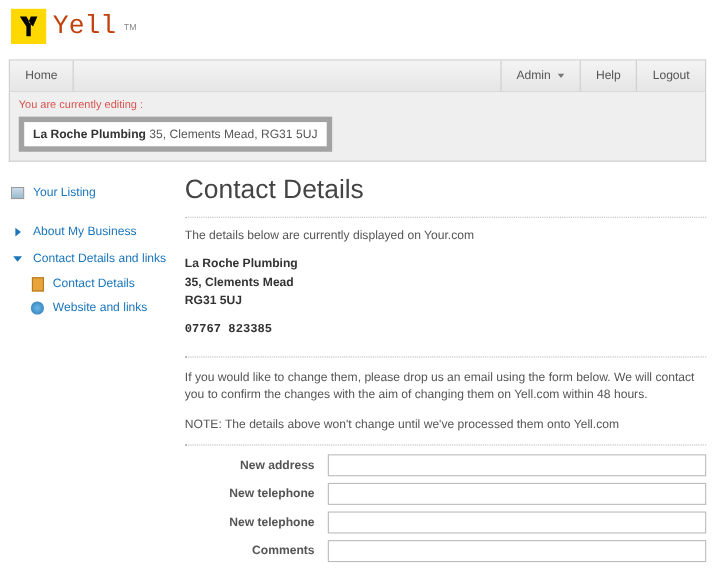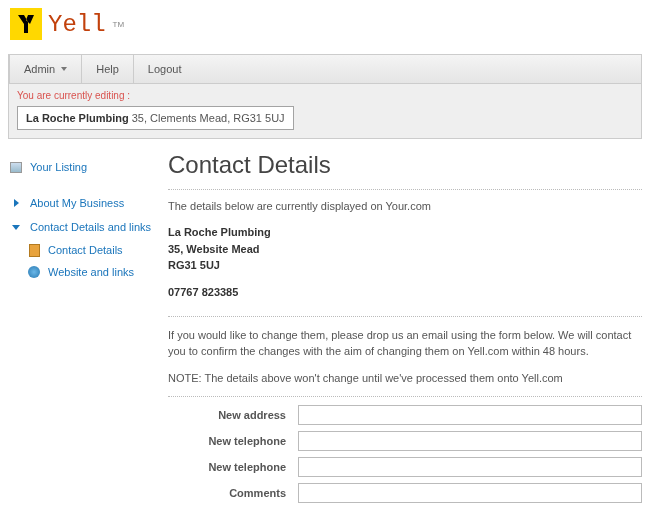--- a/index.html
+++ b/index.html
@@ -14,41 +14,41 @@
     .tagline { color: #888; font-style: italic; font-size: 14px; }
     
     .nav { display: flex; justify-content: space-between; background: linear-gradient(#f4f4f4, #e5e5e5); border: 1px solid #ccc; margin: 10px 8px 0 8px; }
     .nav-left, .nav-right { display: flex; }
     .nav-item { padding: 8px 14px; border-right: 1px solid #ccc; color: #555; font-size: 11px; cursor: pointer; display: flex; align-items: center; gap: 6px; }
     .nav-right .nav-item { border-right: none; border-left: 1px solid #ccc; }
     .caret-down { width: 0; height: 0; border-left: 3px solid transparent; border-right: 3px solid transparent; border-top: 4px solid #777; }
     
     .editing-bar { margin: 0 8px; border: 1px solid #ccc; border-top: none; background: #efefef; padding: 6px 8px 8px 8px; }
     .editing-label { color: #d9534f; font-size: 10px; }
-    .editing-box { background: #fff; border: 1px solid #a3a3a3; padding: 5px 8px; margin-top: 5px; display: inline-block; font-size: 11px; color: #555; }
+    .editing-box { background: #fff; border: 5px solid #a3a3a3; padding: 5px 8px; margin-top: 5px; display: inline-block; font-size: 11px; color: #555; }
     .editing-box b { color: #333; font-weight: bold; }
     
     .main { display: flex; padding: 12px 8px; gap: 10px; }
     .sidebar { width: 150px; flex-shrink: 0; padding-top: 4px; }
     .side-item { display: flex; align-items: center; gap: 8px; padding: 6px 2px; color: #1a75bb; font-size: 11px; cursor: pointer; }
     .side-item .ico { width: 12px; height: 12px; display: flex; align-items: center; justify-content: center; flex-shrink: 0; }
     .side-sub { padding-left: 18px; }
     .side-item.sub { padding: 5px 2px; }
     .tri-right { width: 0; height: 0; border-top: 4px solid transparent; border-bottom: 4px solid transparent; border-left: 5px solid #1a75bb; }
     .tri-down { width: 0; height: 0; border-left: 4px solid transparent; border-right: 4px solid transparent; border-top: 5px solid #1a75bb; }
     .doc-ico { width: 11px; height: 13px; background: #e8a33d; border: 1px solid #b37a20; }
     .globe-ico { width: 12px; height: 12px; background: radial-gradient(#6ab7e8, #2878b0); border-radius: 50%; }
     .img-ico { width: 12px; height: 11px; border: 1px solid #999; background: linear-gradient(#cde, #9bc); }
     
     .content { flex: 1; }
     h1 { font-size: 24px; font-weight: 400; color: #444; margin-bottom: 10px; }
     .hr { border: none; border-top: 1px dotted #bbb; margin: 8px 0; }
     .intro { font-size: 11px; color: #555; margin: 10px 0 12px 0; }
     .biz { font-size: 11px; color: #333; font-weight: bold; line-height: 1.5; }
-    .phone { font-size: 11px; color: #333; font-weight: bold; margin-top: 12px; }
+    .phone { font-size: 11px; color: #333; font-weight: bold; margin-top: 12px; font-family: Liberation Mono, monospace; }
     .note { font-size: 11px; color: #555; margin: 10px 0; line-height: 1.5; }
     
     .form-row { display: flex; align-items: center; margin: 6px 0; }
     .form-label { width: 130px; text-align: right; font-size: 11px; font-weight: bold; color: #555; padding-right: 12px; }
     .form-input { flex: 1; height: 20px; border: 1px solid #bbb; padding: 2px 4px; font-size: 11px; }
   </style>
 </head>
 <body>
 
 <div class="header">
@@ -57,20 +57,25 @@
       <svg viewBox="0 0 24 24">
           <path d="M4 3 L10 3 L14 10 L14 21 L10 21 L10 12 Z M20 3 L14 3 L12 8 L16 12 Z" fill="#000"></path>
         </svg>
     </div>
     <span class="logo-text">Yell</span>
     <span class="tm">TM</span>
   </div>
 </div>
 
 <div class="nav">
+  <div class="nav-left">
+    <div class="nav-item">
+        <span>Home</span>
+      </div>
+  </div>
   <div class="nav-right">
     <div class="nav-item">
       <span>Admin</span>
       <span class="caret-down"></span>
     </div>
     <div class="nav-item">
         <span>Help</span>
       </div>
     <div class="nav-item">
         <span>Logout</span>
@@ -122,21 +127,21 @@
       </div>
     </div>
   </div>
 
   <div class="content">
     <h1>Contact Details</h1>
     <hr class="hr">
     <div class="intro">The details below are currently displayed on Your.com</div>
     <div class="biz">
       <div>La Roche Plumbing</div>
-      <div>35, Website Mead</div>
+      <div>35, Clements Mead</div>
       <div>RG31 5UJ</div>
     </div>
     <div class="phone">07767 823385</div>
     <hr class="hr" style="margin-top:18px">
     <div class="note">If you would like to change them, please drop us an email using the form below. We will contact you to confirm the changes with the aim of changing them on Yell.com within 48 hours.</div>
     <div class="note">NOTE: The details above won't change until we've processed them onto Yell.com</div>
     <hr class="hr">
 
     <div class="form-row">
       <div class="form-label">New address</div>

